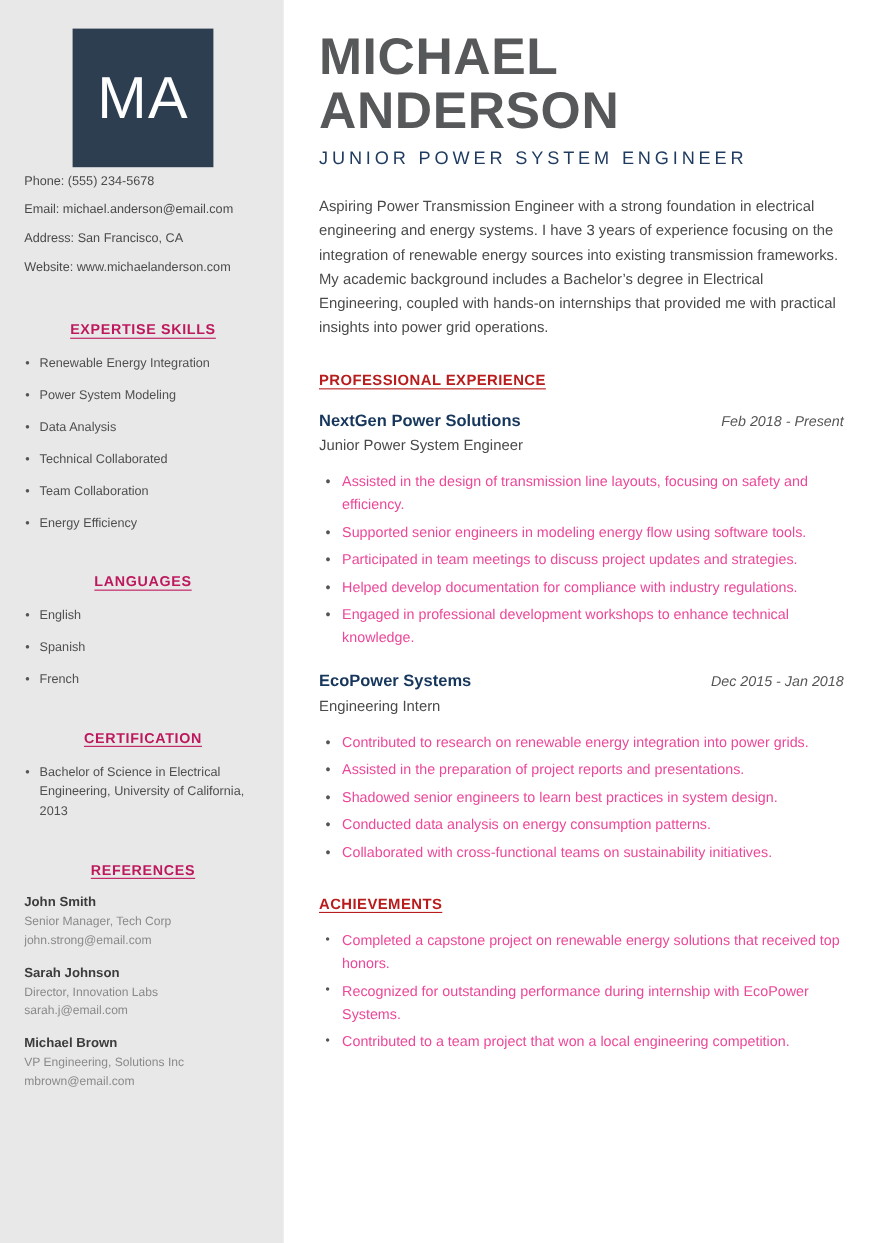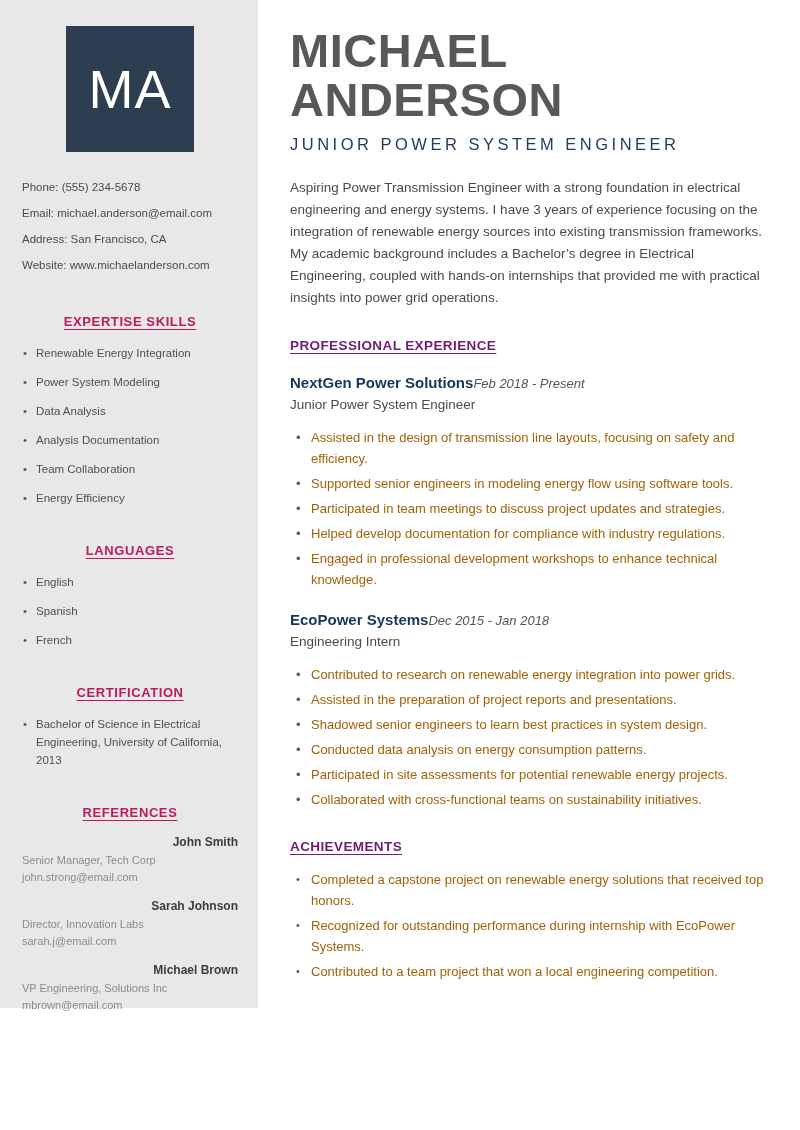--- a/index.html
+++ b/index.html
@@ -11,37 +11,37 @@
     overflow: hidden;
     color: #4a4a4a;
   }
 
   
   .sidebar {
     width: 258px;
     flex: 0 0 258px;
     background: #e8e8e8;
     padding: 26px 20px 20px 22px;
-    height: 1008px;
+    height: 1130px;
   }
   .avatar {
     width: 128px;
     height: 126px;
     background: #2c3e50;
     margin: 0 auto;
     display: flex;
     align-items: center;
     justify-content: center;
   }
   .avatar span {
     color: #ffffff;
     font-size: 54px;
     letter-spacing: 1px;
   }
-  .contact { margin-top: 22px; }
+  .contact { }
   .contact-line {
     font-size: 11.5px;
     color: #4a4a4a;
     line-height: 26px;
     white-space: nowrap;
   }
   .side-heading {
     font-size: 13px;
     font-weight: bold;
     color: #be185d;
@@ -65,21 +65,20 @@
     position: absolute;
     left: 1px;
     color: #555555;
   }
   .ref-entry { margin-bottom: 13px; }
   .ref-name {
     font-size: 12px;
     font-weight: bold;
     color: #3c3c3c;
     margin-bottom: 3px;
-    text-align: right;
   }
   .ref-detail {
     font-size: 11px;
     color: #8a8a8a;
     line-height: 17px;
   }
 
   
   .main {
     flex: 1;
@@ -101,28 +100,29 @@
   }
   .summary {
     margin-top: 23px;
     font-size: 13.5px;
     line-height: 22px;
     color: #4a4a4a;
   }
   .main-heading {
     font-size: 13.5px;
     font-weight: bold;
-    color: #701a75;
+    color: #b91c1c;
     text-decoration: underline;
     text-underline-offset: 3px;
     letter-spacing: 0.4px;
     margin-top: 29px;
   }
   .job-header {
     display: flex;
+    justify-content: space-between;
     align-items: baseline;
     margin-top: 21px;
   }
   .company {
     font-size: 15px;
     font-weight: bold;
     color: #16365c;
   }
   .dates {
     font-size: 13px;
@@ -133,21 +133,21 @@
     font-size: 13.5px;
     color: #4a4a4a;
     margin-top: 6px;
   }
   .main-list { list-style: none; margin-top: 15px; }
   .main-list li {
     position: relative;
     padding-left: 21px;
     font-size: 13px;
     line-height: 21px;
-    color: #a16207;
+    color: #ec4899;
     margin-bottom: 4px;
   }
   .main-list li::before {
     content: "\2022";
     position: absolute;
     left: 6px;
     color: #555555;
   }
   .achievements-list li::before { font-size: 11px; }
 </style>
@@ -165,21 +165,21 @@
     <div class="contact-line">Email: michael.anderson@email.com</div>
     <div class="contact-line">Address: San Francisco, CA</div>
     <div class="contact-line">Website: www.michaelanderson.com</div>
   </div>
 
   <h2 class="side-heading">EXPERTISE SKILLS</h2>
   <ul class="side-list">
     <li>Renewable Energy Integration</li>
     <li>Power System Modeling</li>
     <li>Data Analysis</li>
-    <li>Analysis Documentation</li>
+    <li>Technical Collaborated</li>
     <li>Team Collaboration</li>
     <li>Energy Efficiency</li>
   </ul>
 
   <h2 class="side-heading">LANGUAGES</h2>
   <ul class="side-list">
     <li>English</li>
     <li>Spanish</li>
     <li>French</li>
   </ul>
@@ -237,21 +237,20 @@
     <div class="job-header">
       <span class="company">EcoPower Systems</span>
       <span class="dates">Dec 2015 - Jan 2018</span>
     </div>
     <div class="role">Engineering Intern</div>
     <ul class="main-list">
       <li>Contributed to research on renewable energy integration into power grids.</li>
       <li>Assisted in the preparation of project reports and presentations.</li>
       <li>Shadowed senior engineers to learn best practices in system design.</li>
       <li>Conducted data analysis on energy consumption patterns.</li>
-      <li>Participated in site assessments for potential renewable energy projects.</li>
       <li>Collaborated with cross-functional teams on sustainability initiatives.</li>
     </ul>
   </section>
 
   <h2 class="main-heading">ACHIEVEMENTS</h2>
   <ul class="main-list achievements-list">
     <li>Completed a capstone project on renewable energy solutions that received top honors.</li>
     <li>Recognized for outstanding performance during internship with EcoPower Systems.</li>
     <li>Contributed to a team project that won a local engineering competition.</li>
   </ul>

